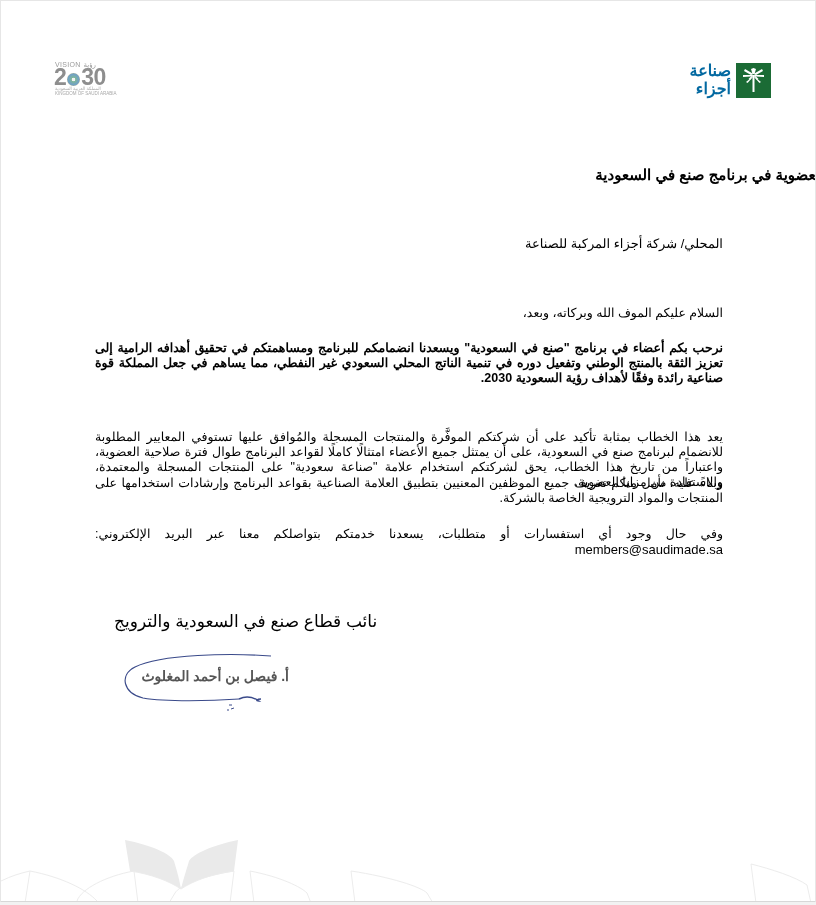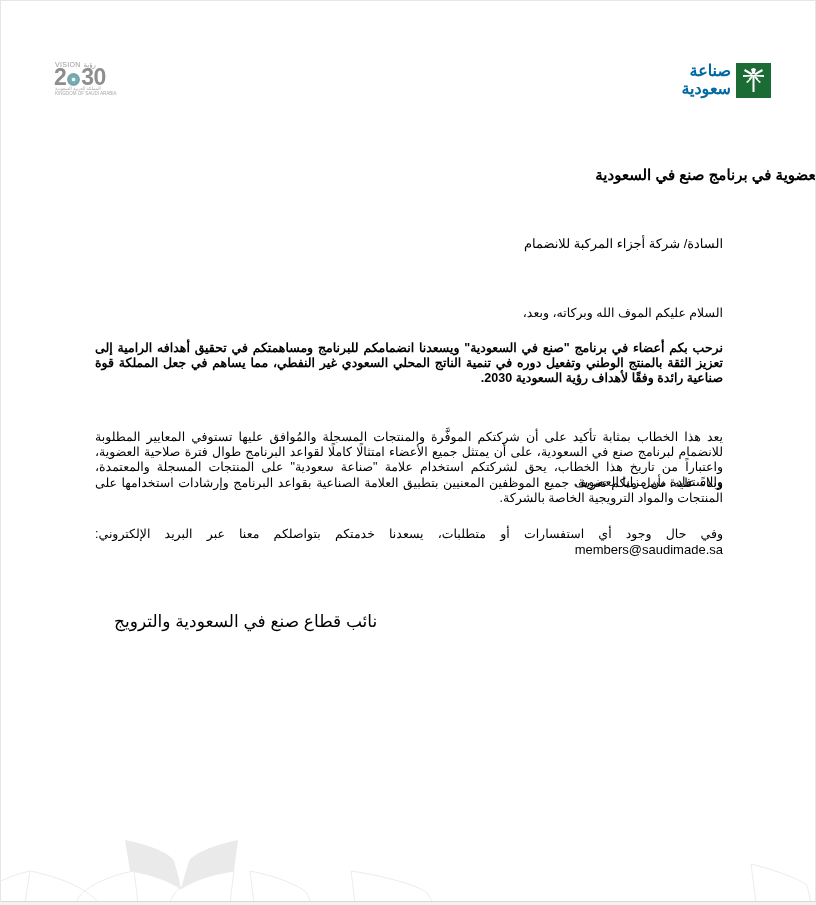--- a/index.html
+++ b/index.html
@@ -218,21 +218,21 @@
     </div>
     <div class="vision-sub">
       <div style="direction:rtl;text-align:left;">المملكة العربية السعودية</div>
       <div>KINGDOM OF SAUDI ARABIA</div>
     </div>
   </div>
 
   <div class="saudimade-logo">
     <div class="sm-text">
       <div>صناعة</div>
-      <div>سعودية</div>
+      <div>أجزاء</div>
     </div>
     <div class="sm-box">
       <svg viewBox="0 0 35 35">
         <rect x="0" y="0" width="35" height="35" fill="#1b6b35"></rect>
         <g fill="#ffffff">
           <rect x="16.5" y="12" width="2" height="17"></rect>
           <polygon points="17.5,11 9,6 8,8 15,12"></polygon>
           <polygon points="17.5,11 26,6 27,8 20,12"></polygon>
           <polygon points="17.5,12 7,12 7,14 15,13.5"></polygon>
           <polygon points="17.5,12 28,12 28,14 20,13.5"></polygon>
@@ -241,34 +241,42 @@
           <polygon points="16.5,11 15,6 17.5,5 20,6 18.5,11"></polygon>
           <polygon points="16.5,12 12.5,16 14,17 17,13"></polygon>
           <polygon points="18.5,12 22.5,16 21,17 18,13"></polygon>
         </g>
       </svg>
     </div>
   </div>
 
   <div class="title">تأكيد العضوية في برنامج صنع في السعودية</div>
 
-  <div class="rtl-block addressee">السادة/ شركة أجزاء المركبة للانضمام</div>
+  <div class="rtl-block addressee">المحلي/ شركة أجزاء المركبة للصناعة</div>
 
   <div class="rtl-block greeting">السلام عليكم الموف الله وبركاته، وبعد،</div>
 
   <div class="rtl-block para p1">نرحب بكم أعضاء في برنامج "صنع في السعودية" ويسعدنا انضمامكم للبرنامج ومساهمتكم في تحقيق أهدافه الرامية إلى تعزيز الثقة بالمنتج الوطني وتفعيل دوره في تنمية الناتج المحلي السعودي غير النفطي، مما يساهم في جعل المملكة قوة صناعية رائدة وفقًا لأهداف رؤية السعودية 2030.</div>
   <div class="rtl-block para p2">يعد هذا الخطاب بمثابة تأكيد على أن شركتكم الموفَّرة والمنتجات المسجلة والمُوافق عليها تستوفي المعايير المطلوبة للانضمام لبرنامج صنع في السعودية، على أن يمتثل جميع الأعضاء امتثالًا كاملًا لقواعد البرنامج طوال فترة صلاحية العضوية، واعتباراً من تاريخ هذا الخطاب، يحق لشركتكم استخدام علامة "صناعة سعودية" على المنتجات المسجلة والمعتمدة، والاستفادة من مزايا العضوية.</div>
   <div class="rtl-block para p3">وبناءً عليه، نأمل منكم تعريف جميع الموظفين المعنيين بتطبيق العلامة الصناعية بقواعد البرنامج وإرشادات استخدامها على المنتجات والمواد الترويجية الخاصة بالشركة.</div>
   <div class="rtl-block para p4">
     <span>وفي حال وجود أي استفسارات أو متطلبات، يسعدنا خدمتكم بتواصلكم معنا عبر البريد الإلكتروني:</span>
     <span class="email">members@saudimade.sa</span>
   </div>
 
   <div class="signature-title">نائب قطاع صنع في السعودية والترويج</div>
 
+  <div class="signature-name">
+    <svg width="170" height="60" viewBox="0 0 170 60">
+      <path d="M150,3 C110,0 40,1 14,14 C-2,22 2,40 22,45 C45,49 90,48 118,46" fill="none" stroke="#3a4a8a" stroke-width="1.2"></path>
+      <path d="M118,46 C126,42 132,44 138,48 C134,48 136,46 140,46" fill="none" stroke="#3a4a8a" stroke-width="1.4"></path>
+      <path d="M108,52 l3,0 M110,56 l3,-1 M106,57 l2,0" fill="none" stroke="#3a4a8a" stroke-width="1"></path>
+    </svg>
+    <div class="name-text">أ. فيصل بن أحمد المغلوث</div>
+  </div>
 
   <svg class="watermark" viewBox="0 0 816 82">
     <g fill="none" stroke="#ececec" stroke-width="1">
       <path d="M0,60 C10,55 20,52 29,50 L24,82"></path>
       <path d="M29,50 C60,56 85,68 96,80 L98,82"></path>
       <path d="M133,50 C105,55 80,68 76,80"></path>
       <path d="M133,50 L137,82"></path>
       <path d="M233,50 C200,55 178,65 174,72 L168,82"></path>
       <path d="M233,50 L229,82"></path>
       <path d="M249,50 C280,56 300,66 306,72 L310,82"></path>

